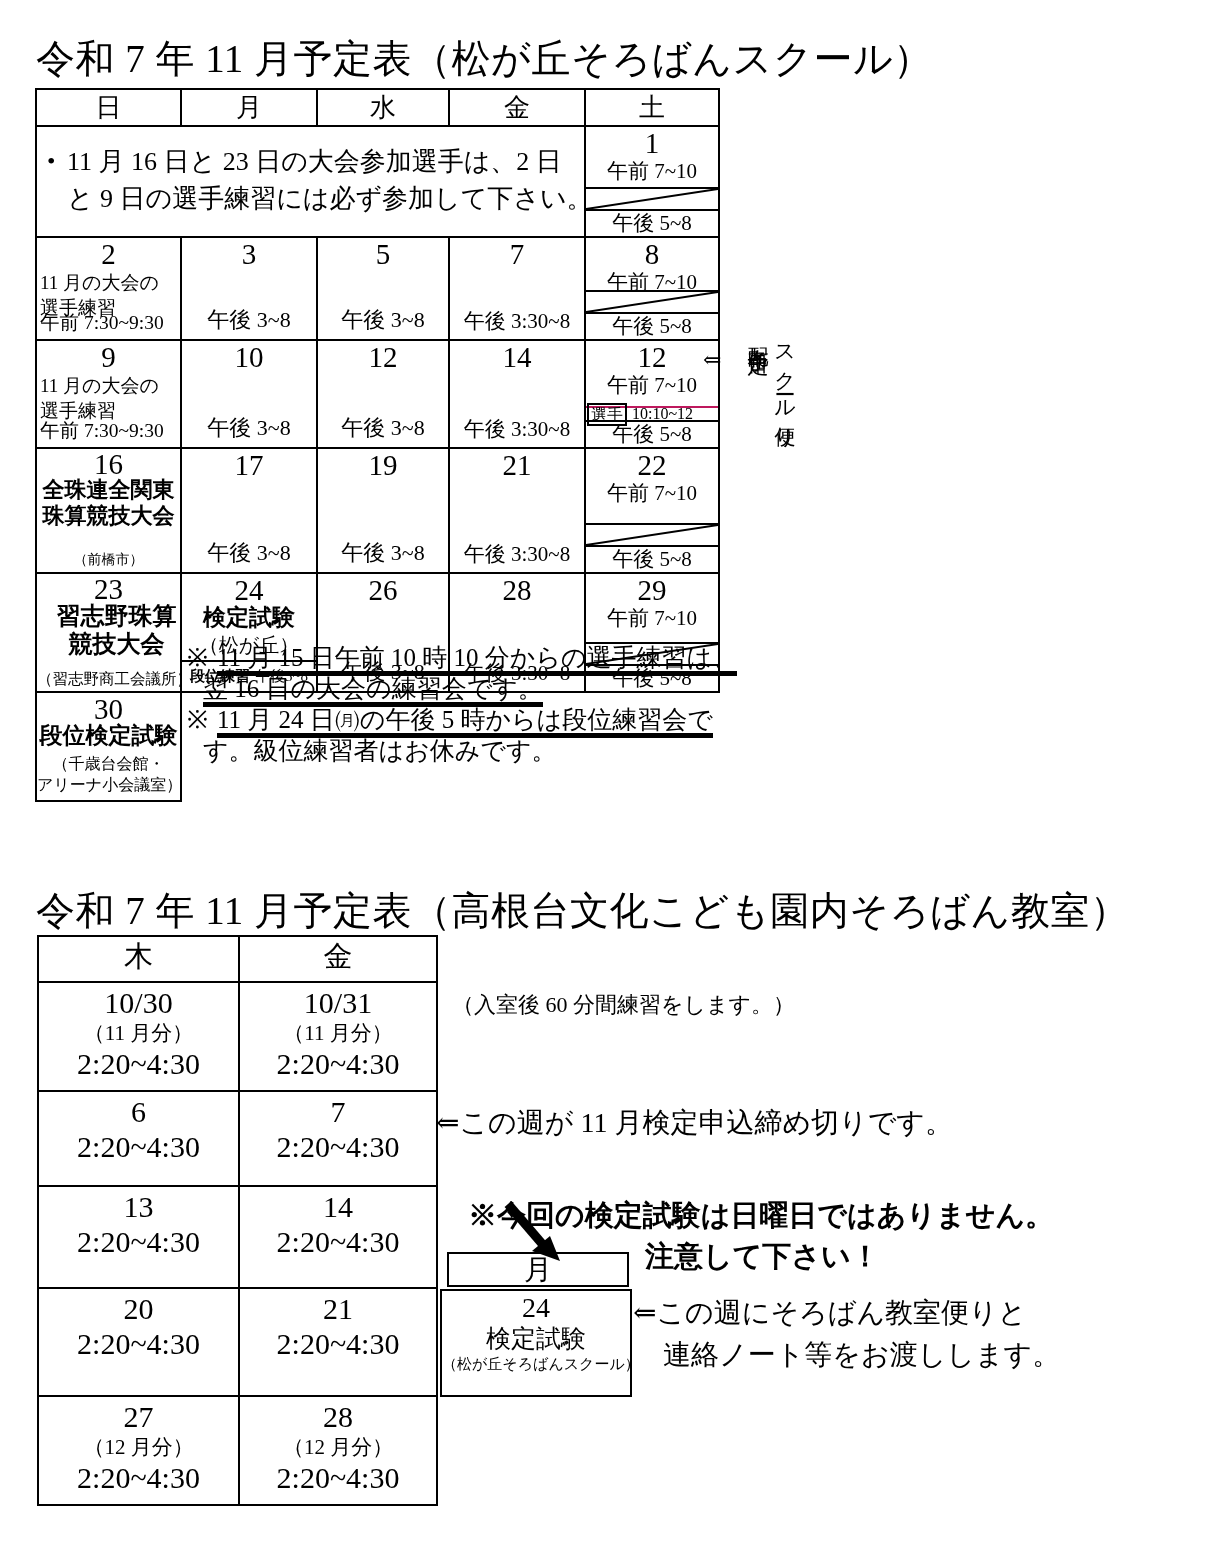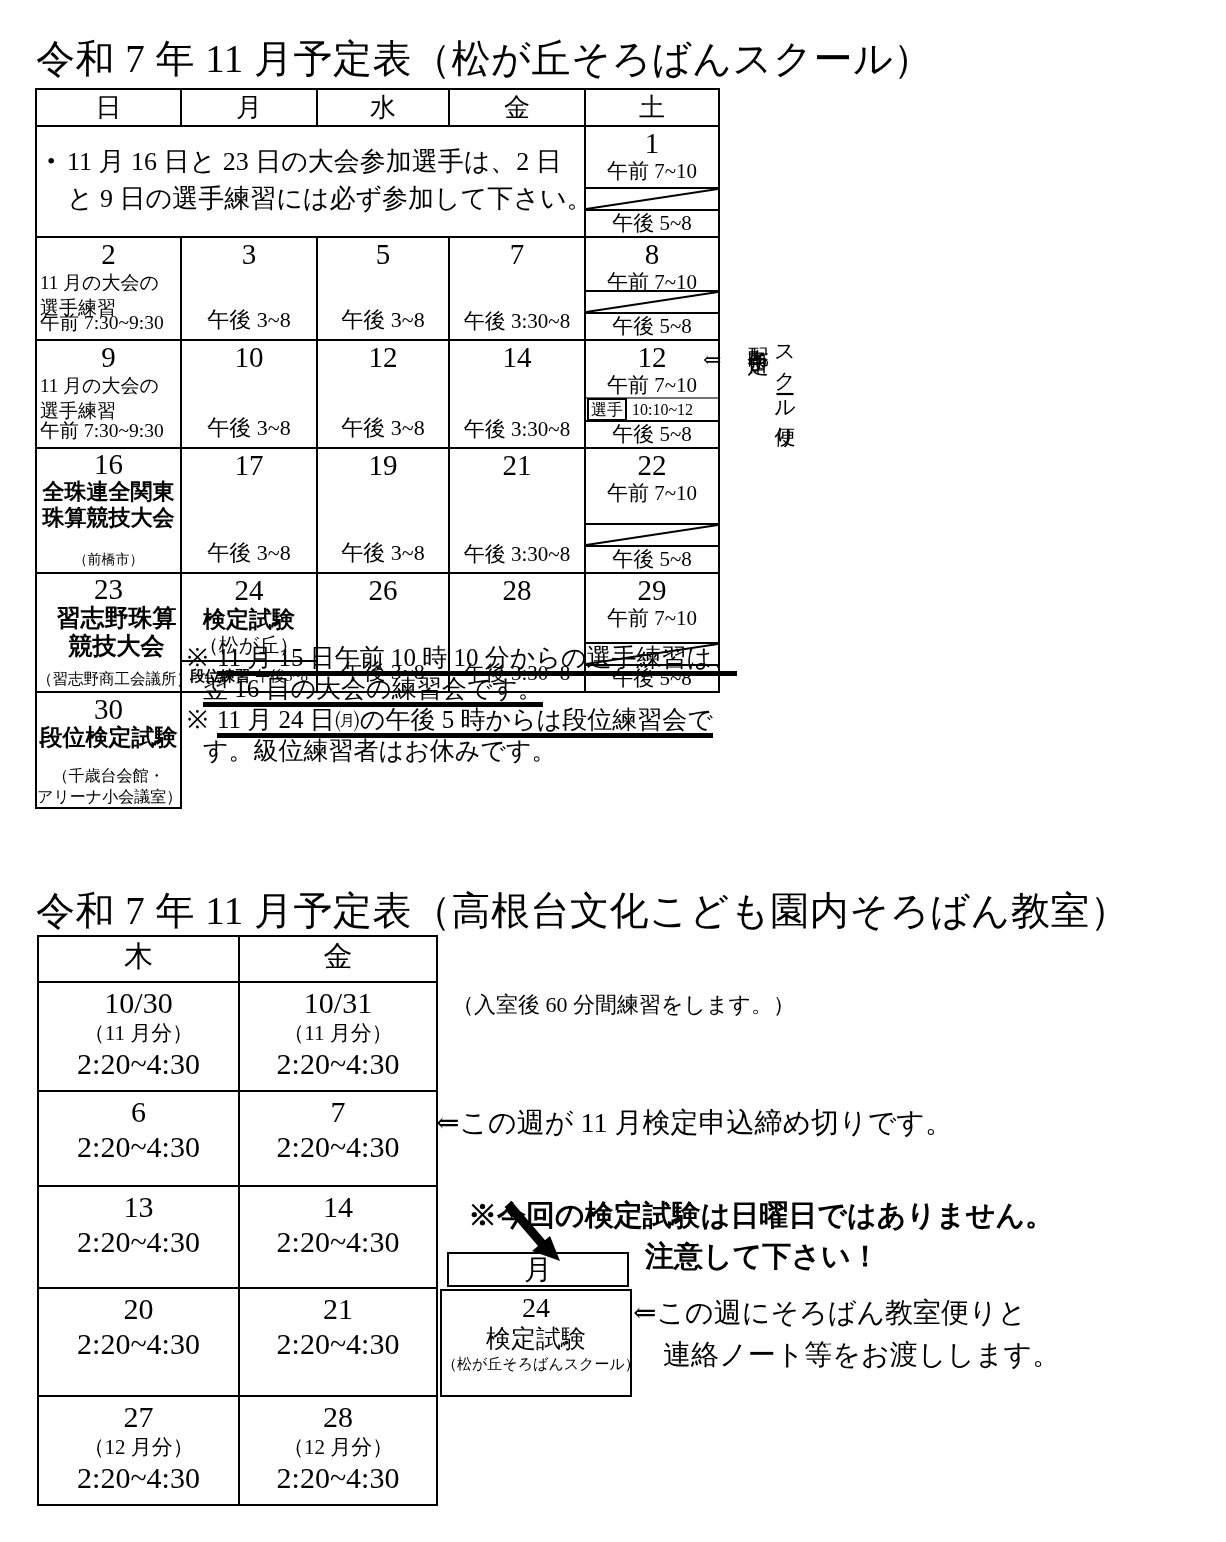--- a/index.html
+++ b/index.html
@@ -1,18 +1,18 @@
 <!DOCTYPE html>
 <html><head>
 <meta charset="utf-8">
 <style>
   html,body{margin:0;padding:0;background:#fff;}
   .page{position:relative;width:1226px;height:1542px;background:#fff;color:#000;
         font-family:"Liberation Serif","DejaVu Serif",serif;overflow:hidden;}
-  .gothic{font-family:Liberation Sans, sans-serif;font-weight:bold;}
+  .gothic{font-family:Liberation Mono, monospace;font-weight:bold;}
 
   .title{position:absolute;font-size:39px;white-space:nowrap;letter-spacing:0.5px;}
   #title1{left:36px;top:32px;}
   #title2{left:36px;top:884px;}
   #sub2{position:absolute;left:452px;top:990px;font-size:22px;white-space:nowrap;}
 
   
   table.cal{position:absolute;border-collapse:collapse;table-layout:fixed;}
   .cal th,.cal td{border:2px solid #000;padding:0;vertical-align:top;position:relative;}
   .cal th{font-weight:normal;text-align:center;}
@@ -26,29 +26,29 @@
   .time-b{position:absolute;left:0;right:0;bottom:4px;text-align:center;font-size:22px;white-space:nowrap;}
   .time-b.sm{font-size:21px;}
   .smnote{font-size:19px;line-height:25px;text-align:left;padding-left:3px;white-space:nowrap;}
   .time-l{position:absolute;bottom:3px;left:3px;font-size:19.5px;white-space:nowrap;}
 
   .ev{font-size:22px;line-height:26px;text-align:center;white-space:nowrap;}
   .ev.e23{font-size:24px;line-height:28px;padding-left:16px;}
   .ev.e30{font-size:23px;line-height:27px;}
   .venue{font-size:14px;line-height:25px;text-align:center;white-space:nowrap;margin-top:16px;}
   .venue.v23{font-size:15.5px;margin-top:6px;}
-  .venue.v30{font-size:16px;line-height:21px;margin-top:14px;}
+  .venue.v30{font-size:16px;line-height:21px;margin-top:2px;}
 
   
   .am{text-align:center;font-size:21px;line-height:25px;white-space:nowrap;}
   .band{position:absolute;left:0;right:0;bottom:25px;height:24px;box-sizing:border-box;
         border-top:2px solid #000;border-bottom:2px solid #000;}
   .band svg{position:absolute;left:0;top:0;width:100%;height:100%;}
-  .band15{position:absolute;left:0;right:0;bottom:25px;height:25px;box-sizing:border-box;
-        border-top:2px solid #737373;border-bottom:2px solid #000;display:flex;align-items:center;
+  .band15{position:absolute;left:0;right:0;bottom:25px;height:16px;box-sizing:border-box;
+        border-top:2px solid #be185d;border-bottom:2px solid #000;display:flex;align-items:center;
         font-size:16px;white-space:nowrap;padding-left:1px;}
   .senshu{border:2px solid #000;padding:0 2px;line-height:19px;}
   .midtime{margin-left:5px;}
   .pm{position:absolute;left:0;right:0;bottom:0;height:25px;line-height:24px;text-align:center;
       font-size:21px;white-space:nowrap;}
 
   
   .ev24{font-size:23px;line-height:27px;text-align:center;white-space:nowrap;}
   .venue24{font-size:20px;line-height:24px;text-align:center;white-space:nowrap;}
   .sub24{position:absolute;left:0;right:0;bottom:0;height:29px;border-top:2px solid #000;

